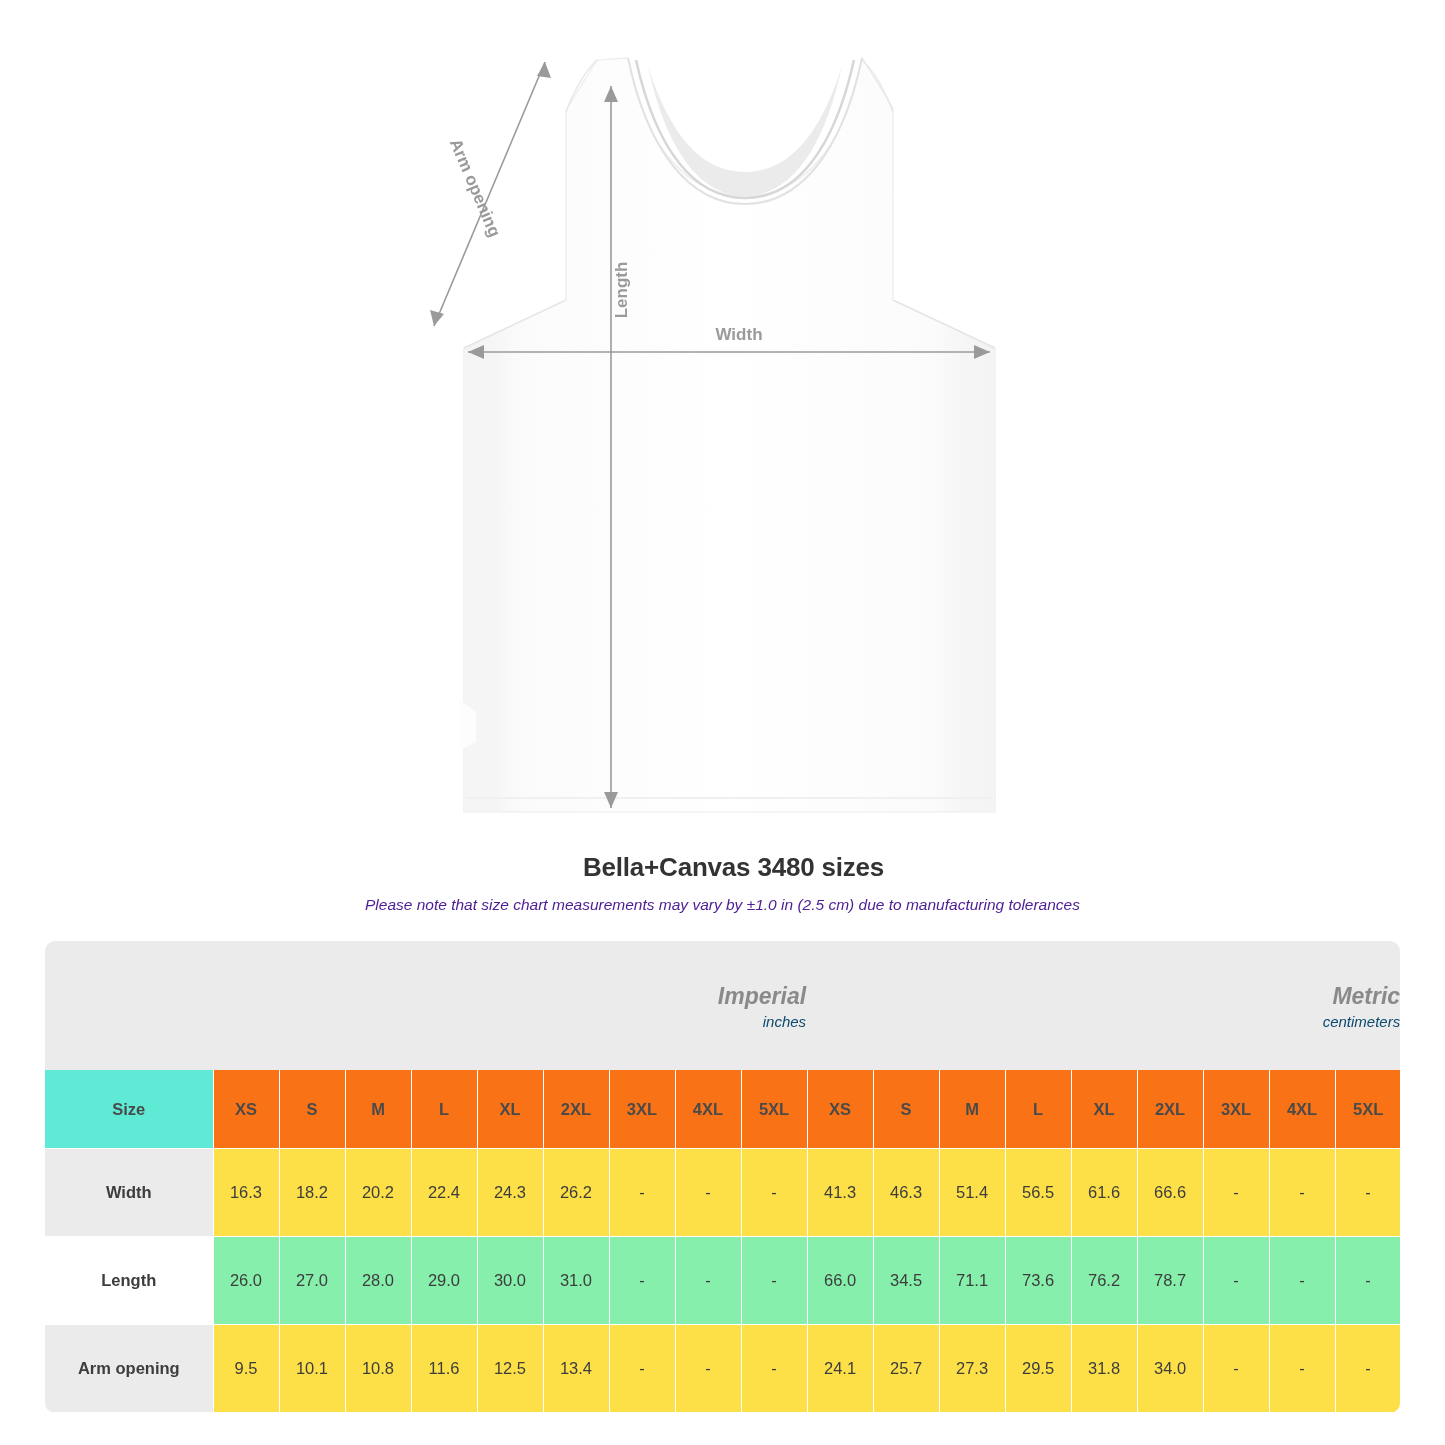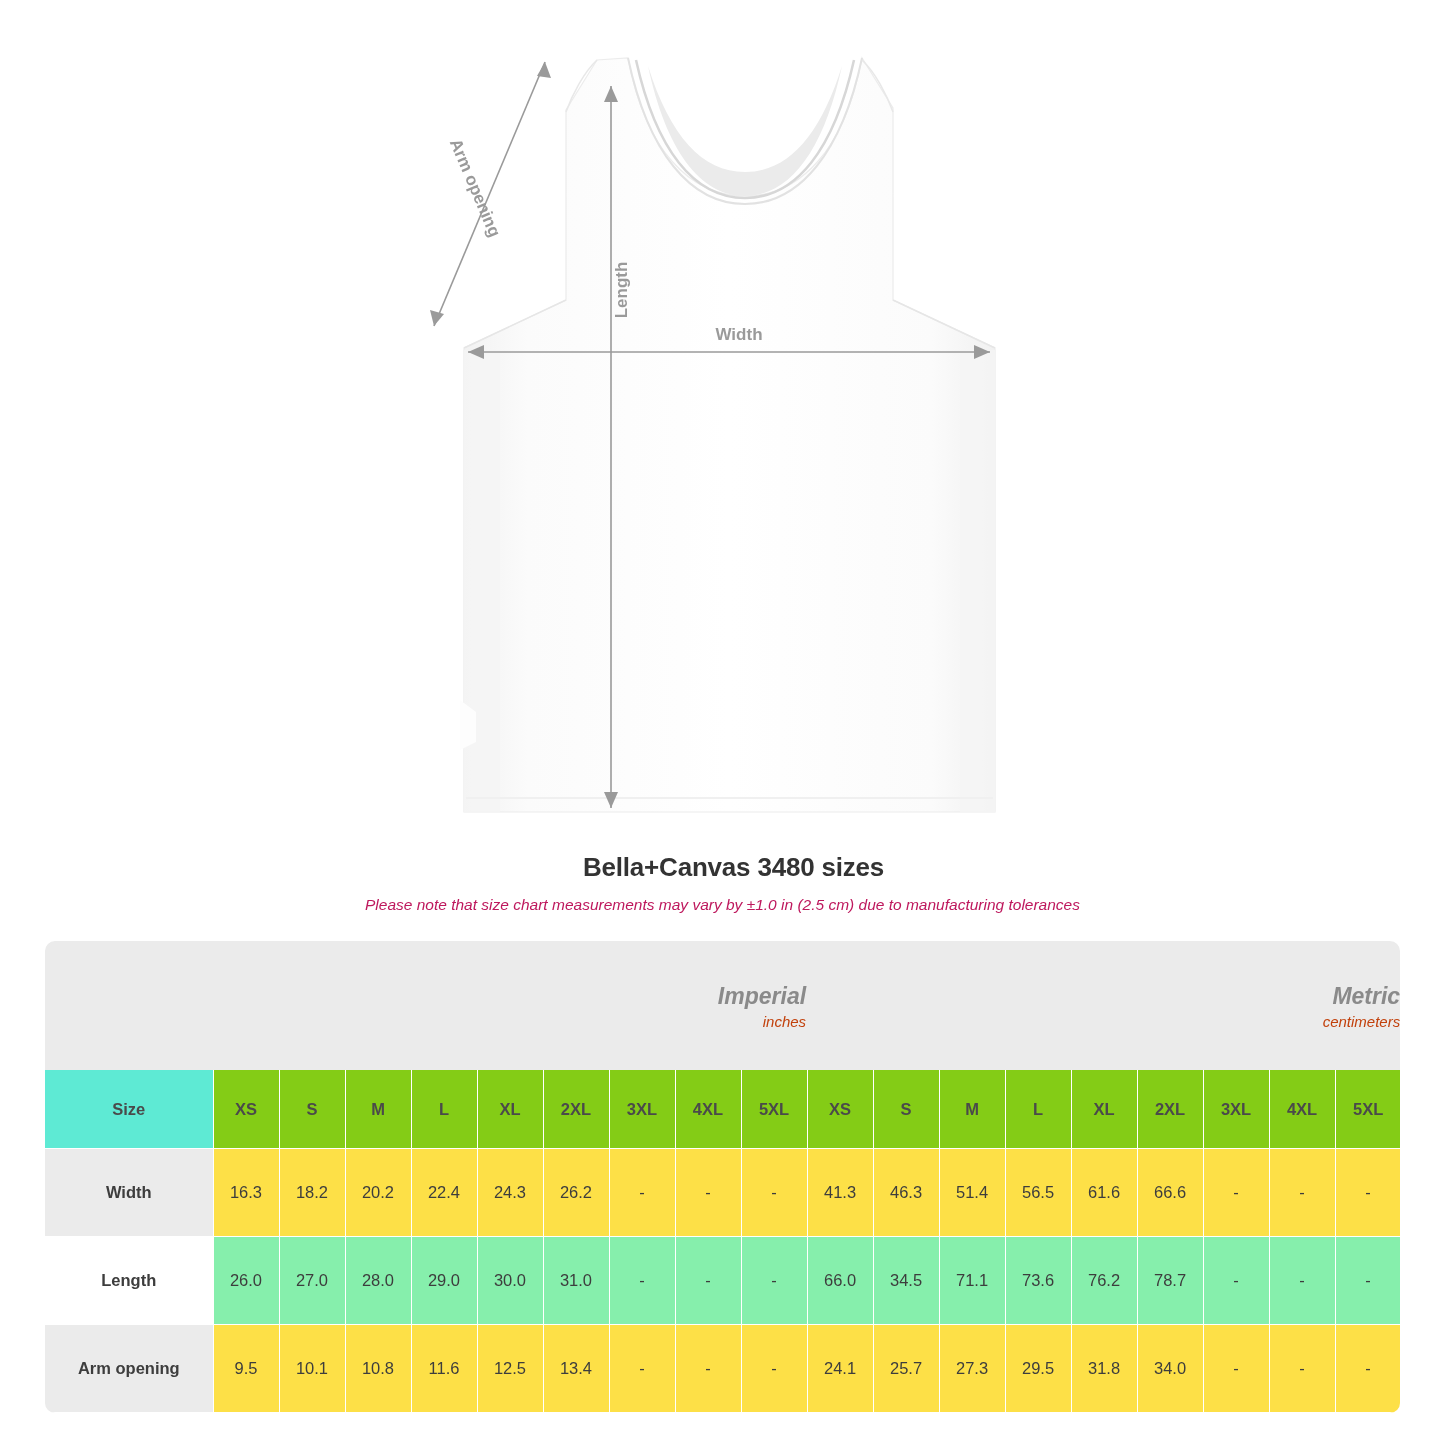--- a/index.html
+++ b/index.html
@@ -48,21 +48,21 @@
     padding-left: 11px;
   }
   .chart-note {
     position: absolute;
     top: 896px;
     left: 0;
     width: 1445px;
     text-align: center;
     font-size: 15.5px;
     font-style: italic;
-    color: #be185d;
+    color: #4c1d95;
   }
 
   
   .table-wrap {
     position: absolute;
     left: 45px;
     top: 941px;
     width: 1355px;
   }
   table.size-table {
@@ -80,30 +80,30 @@
   .unit-name {
     font-size: 23px;
     font-style: italic;
     font-weight: bold;
     color: #8a8a8a;
     line-height: 1.35;
   }
   .unit-sub {
     font-size: 15px;
     font-style: italic;
-    color: #c2410c;
+    color: #0c4a6e;
   }
 
   table.size-table td {
     border-right: 1px solid #ffffff;
     border-bottom: 1px solid #ffffff;
   }
 
   tr.head-row td {
-    background: #84cc16;
+    background: #f97316;
     height: 76px;
     text-align: center;
     vertical-align: middle;
     font-size: 16.5px;
     font-weight: bold;
     color: #4a4a4a;
   }
   tr.data-row td {
     height: 85px;
     text-align: center;

